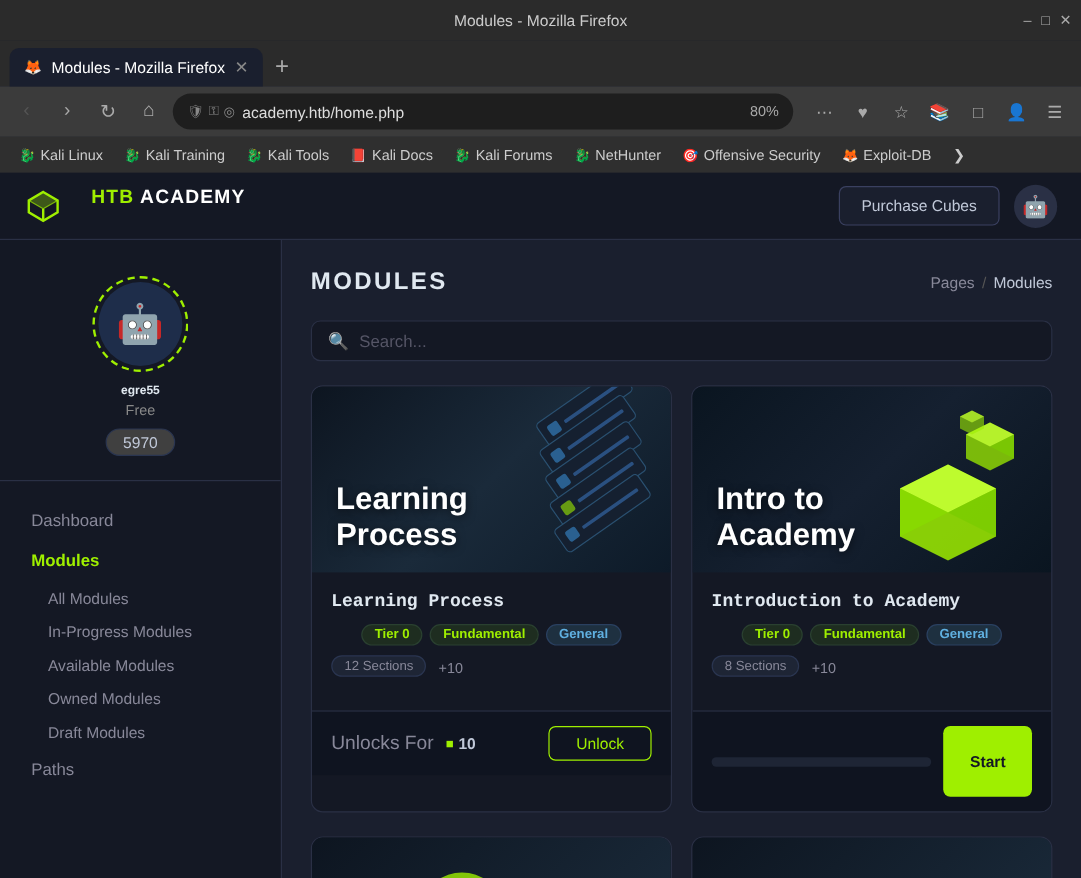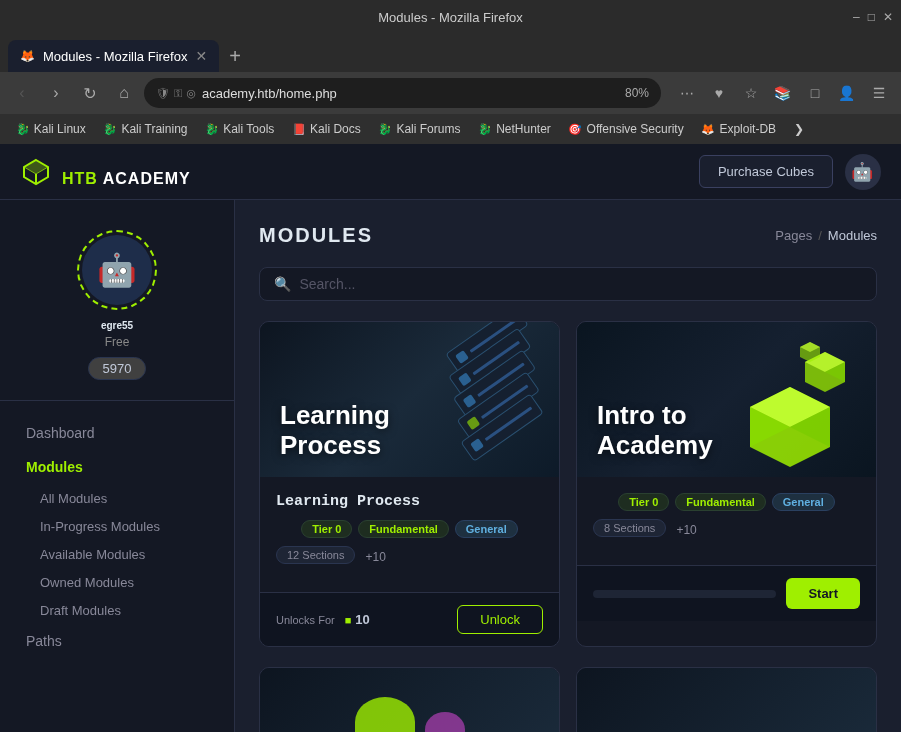--- a/index.html
+++ b/index.html
@@ -146,22 +146,22 @@
     .app-header {
       background: #141824;
       height: 56px;
       display: flex;
       align-items: center;
       padding: 0 20px;
       border-bottom: 1px solid #2a3045;
     }
     .logo-area {
       display: flex;
-      align-items: flex-end;
-      gap: 10px;
+      align-items: flex-start;
+      gap: 24px;
     }
     .logo-cube {
       width: 32px; height: 32px;
       display: flex; align-items: center; justify-content: center;
     }
     .logo-text {
       font-size: 16px;
       font-weight: 600;
       color: #fff;
       letter-spacing: 1px;
@@ -441,21 +441,21 @@
     .module-card-footer {
       display: flex;
       align-items: center;
       gap: 10px;
       padding: 12px 16px;
       border-top: 1px solid #2a3045;
       background: #0f1420;
     }
 
     .unlocks-label {
-      font-size: 11px;
+      font-size: 16px;
       color: #889;
     }
     .unlocks-value {
       font-size: 13px;
       color: #c0c8d8;
       font-weight: 600;
       display: flex;
       align-items: center;
       gap: 4px;
     }
@@ -471,21 +471,21 @@
       font-size: 13px;
       font-weight: 400;
       cursor: pointer;
       text-align: center;
     }
 
     .start-btn {
       background: #9fef00;
       border: none;
       color: #141824;
-      padding: 8px 22px;
+      padding: 22px 22px;
       border-radius: 6px;
       font-size: 13px;
       font-weight: 700;
       cursor: pointer;
     }
 
     .progress-bar-empty {
       flex: 1;
       height: 8px;
       background: #1e2535;
@@ -744,20 +744,21 @@
                 <polygon points="105,20 125,30 125,50 105,60 85,50 85,30" fill="#9fef00" opacity="0.75"></polygon>
                 <polygon points="105,20 125,30 105,40 85,30" fill="#c4ff33" opacity="0.8"></polygon>
                 <polygon points="105,40 125,50 125,30" fill="#7acc00" opacity="0.7"></polygon>
 
                 <polygon points="90,10 100,15 100,25 90,30 80,25 80,15" fill="#9fef00" opacity="0.6"></polygon>
                 <polygon points="90,10 100,15 90,20 80,15" fill="#c4ff33" opacity="0.65"></polygon>
               </svg>
             </div>
           </div>
           <div class="module-card-body">
+            <div class="module-card-name">Introduction to Academy</div>
             <div class="module-tags">
               <span class="tag tag-tier">Tier 0</span>
               <span class="tag tag-fundamental">Fundamental</span>
               <span class="tag tag-general">General</span>
             </div>
             <div class="module-meta">
               <span class="sections-badge">8 Sections</span>
               <span>+10</span>
             </div>
           </div>

